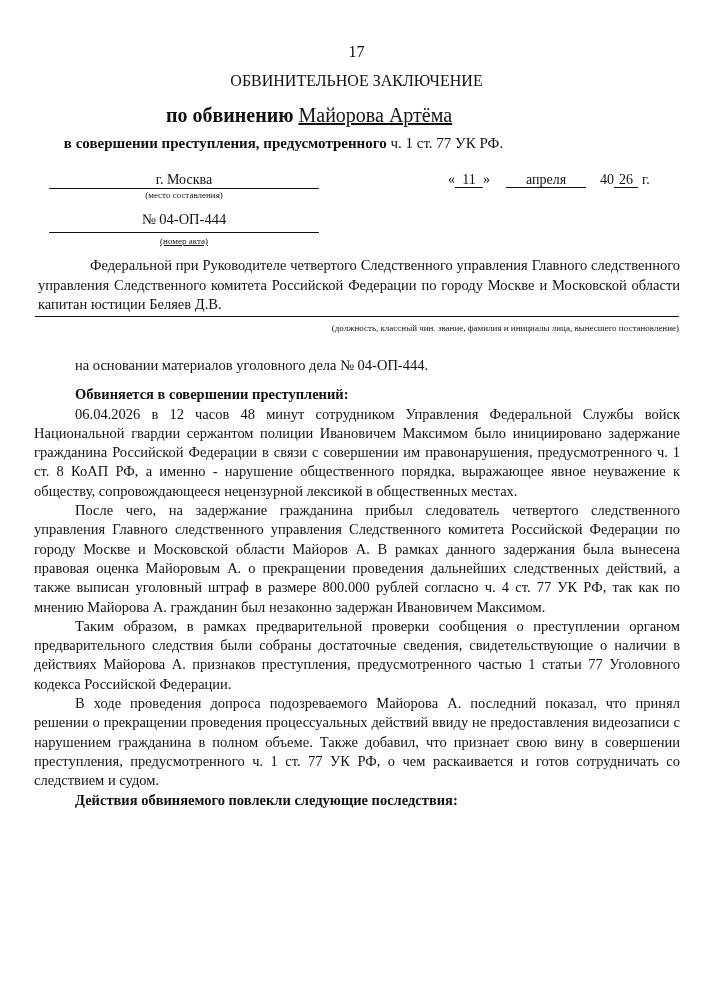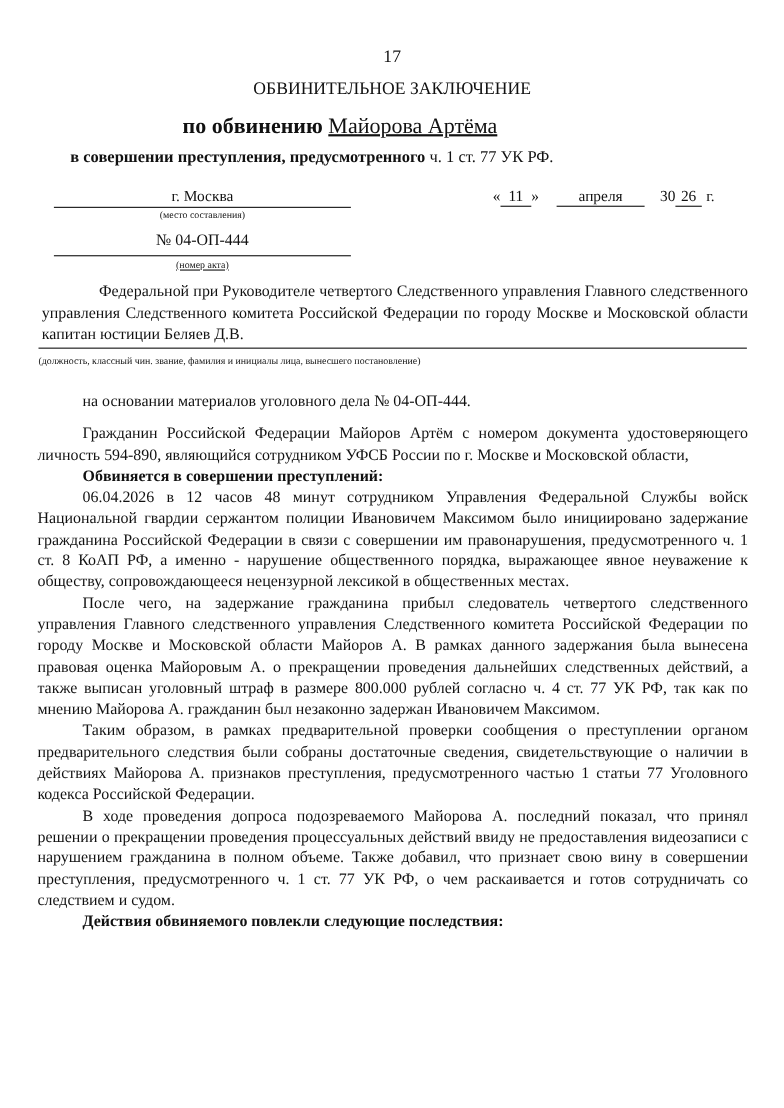--- a/index.html
+++ b/index.html
@@ -23,21 +23,21 @@
 
   .date-block { position: absolute; top: 172px; left: 448px; font-size: 14px; display: flex; align-items: baseline; white-space: nowrap; }
   .date-block .u { display: inline-block; border-bottom: 1px solid #111; text-align: center; line-height: 15px; }
   .date-day { width: 28px; }
   .date-month { width: 80px; margin-left: 16px; }
   .date-year { width: 24px; }
   .date-sp { margin-left: 14px; }
 
   .intro { position: absolute; top: 256px; left: 38px; width: 642px; font-size: 14.5px; line-height: 19.5px; text-align: justify; text-indent: 52px; }
   .sig-line { position: absolute; top: 316px; left: 35px; width: 644px; border-top: 1px solid #111; }
-  .sig-caption { position: absolute; top: 323px; left: 35px; width: 644px; text-align: left; font-size: 9px; }
+  .sig-caption { position: absolute; top: 323px; left: 35px; width: 644px; text-align: right; font-size: 9px; }
 
   .body { position: absolute; top: 356px; left: 34px; width: 646px; font-size: 14.5px; line-height: 19.3px; }
   .body p { margin: 0; text-align: justify; text-indent: 41px; }
   .body p.bold { font-weight: bold; }
   .body p.first { margin-bottom: 10px; }
 </style>
 </head>
 <body>
 
 <div class="page-num">17</div>
@@ -51,31 +51,30 @@
 <div class="place-block place-value">г. Москва</div>
 <div class="place-block place-caption">(место составления)</div>
 <div class="place-block number-value">№ 04-ОП-444</div>
 <div class="place-block number-caption">(номер акта)</div>
 
 <div class="date-block">
   <span>«</span>
   <span class="u date-day">11</span>
   <span>»</span>
   <span class="u date-month">апреля</span>
-  <span class="date-sp">30</span>
+  <span class="date-sp">40</span>
   <span class="u date-year">26</span>
   <span style="margin-left:4px">г.</span>
 </div>
 
 <div class="intro">Федеральной при Руководителе четвертого Следственного управления Главного следственного управления Следственного комитета Российской Федерации по городу Москве и Московской области капитан юстиции Беляев Д.В.</div>
 <div class="sig-line"></div>
 <div class="sig-caption">(должность, классный чин. звание, фамилия и инициалы лица, вынесшего постановление)</div>
 
 <div class="body">
   <p class="first">на основании материалов уголовного дела № 04-ОП-444.</p>
-  <p>Гражданин Российской Федерации Майоров Артём с номером документа удостоверяющего личность 594-890, являющийся сотрудником УФСБ России по г. Москве и Московской области,</p>
   <p class="bold">Обвиняется в совершении преступлений:</p>
   <p>06.04.2026 в 12 часов 48 минут сотрудником Управления Федеральной Службы войск Национальной гвардии сержантом полиции Ивановичем Максимом было инициировано задержание гражданина Российской Федерации в связи с совершении им правонарушения, предусмотренного ч. 1 ст. 8 КоАП РФ, а именно - нарушение общественного порядка, выражающее явное неуважение к обществу, сопровождающееся нецензурной лексикой в общественных местах.</p>
   <p>После чего, на задержание гражданина прибыл следователь четвертого следственного управления Главного следственного управления Следственного комитета Российской Федерации по городу Москве и Московской области Майоров А. В рамках данного задержания была вынесена правовая оценка Майоровым А. о прекращении проведения дальнейших следственных действий, а также выписан уголовный штраф в размере 800.000 рублей согласно ч. 4 ст. 77 УК РФ, так как по мнению Майорова А. гражданин был незаконно задержан Ивановичем Максимом.</p>
   <p>Таким образом, в рамках предварительной проверки сообщения о преступлении органом предварительного следствия были собраны достаточные сведения, свидетельствующие о наличии в действиях Майорова А. признаков преступления, предусмотренного частью 1 статьи 77 Уголовного кодекса Российской Федерации.</p>
   <p>В ходе проведения допроса подозреваемого Майорова А. последний показал, что принял решении о прекращении проведения процессуальных действий ввиду не предоставления видеозаписи с нарушением гражданина в полном объеме. Также добавил, что признает свою вину в совершении преступления, предусмотренного ч. 1 ст. 77 УК РФ, о чем раскаивается и готов сотрудничать со следствием и судом.</p>
   <p class="bold">Действия обвиняемого повлекли следующие последствия:</p>
 </div>
 
 </body></html>

